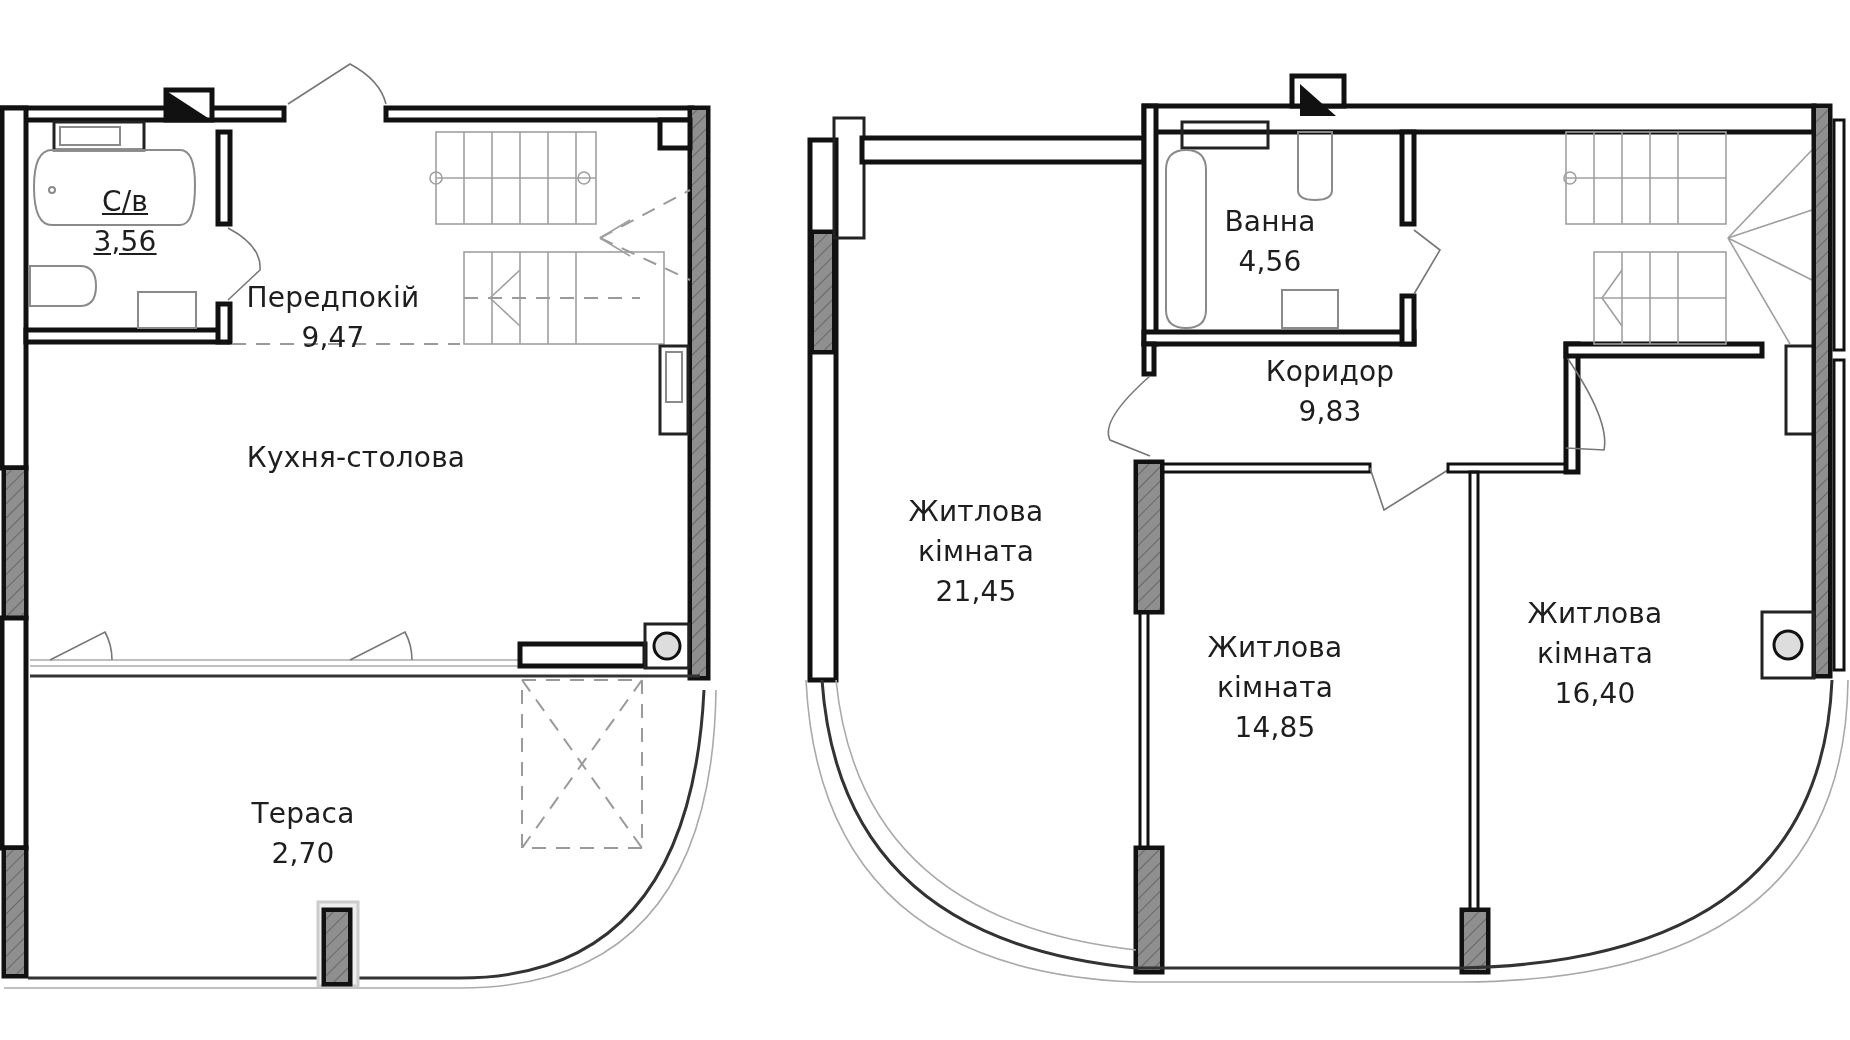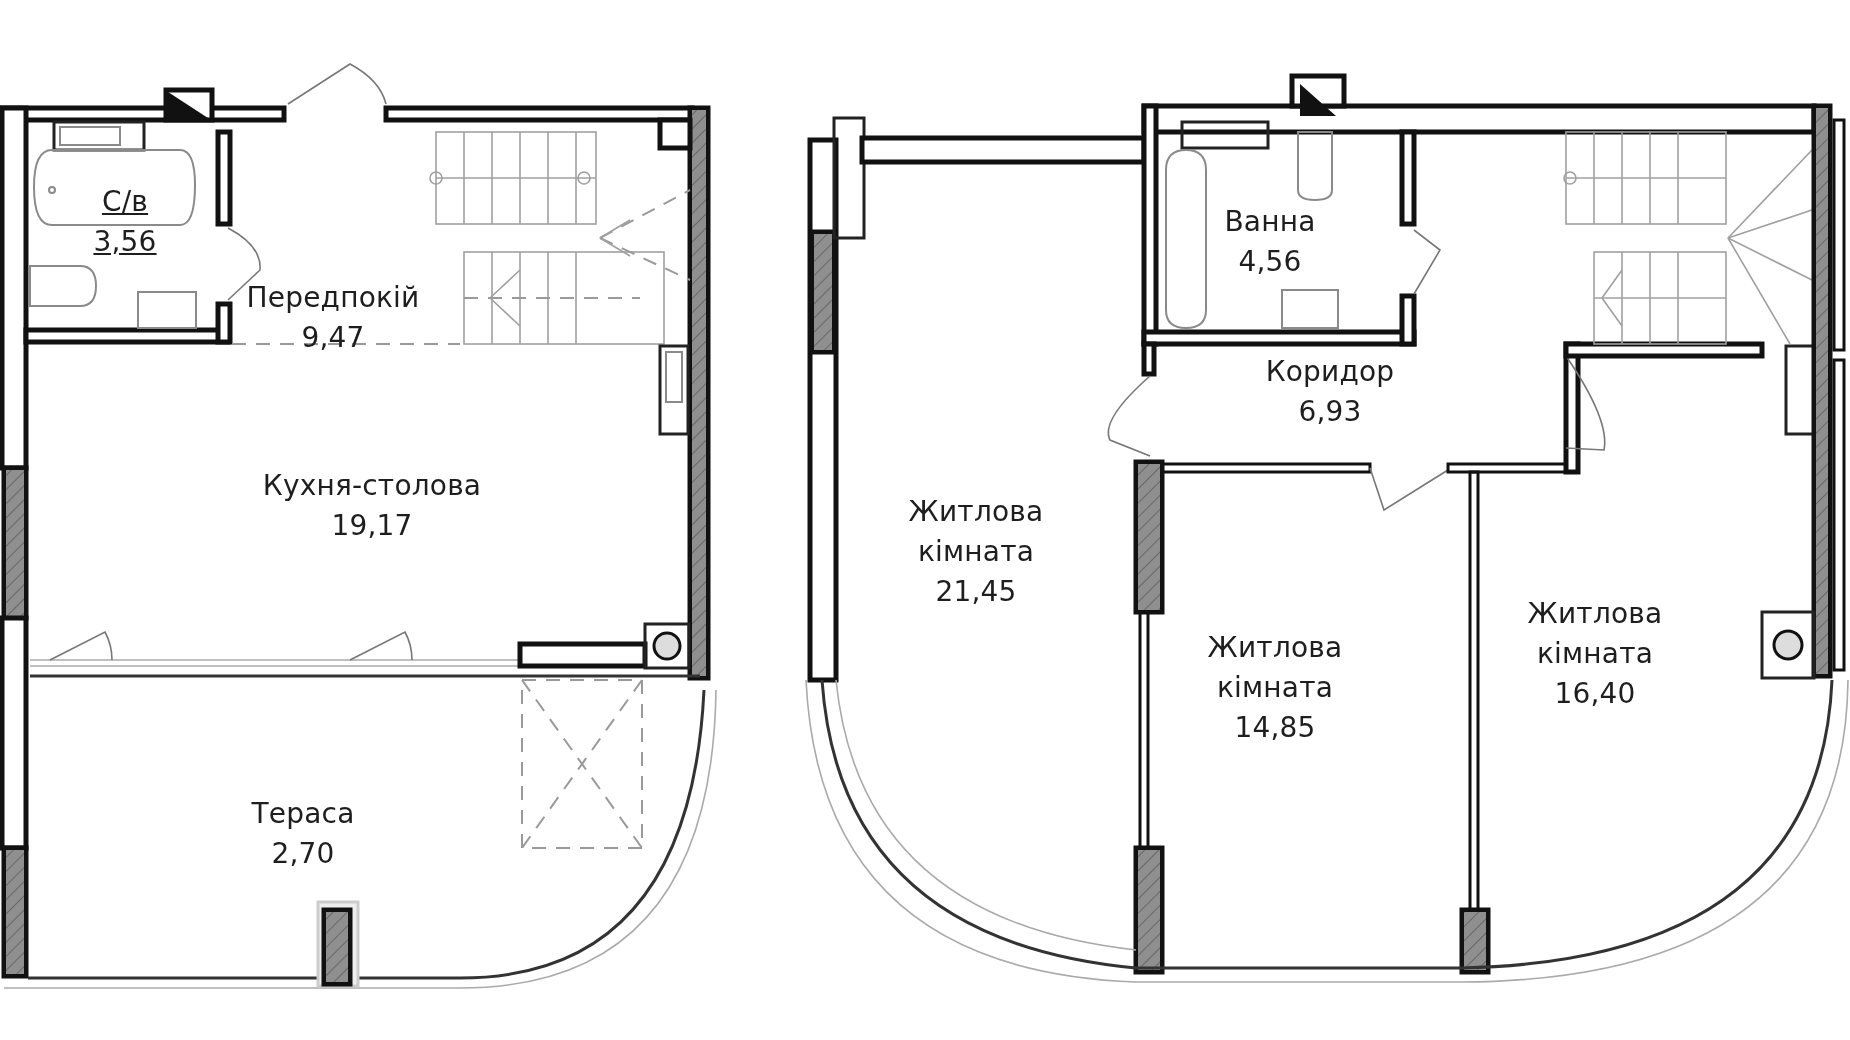--- a/index.html
+++ b/index.html
@@ -190,35 +190,34 @@
 </svg>
 
 <div class="room-label" style="left:125px; top:182px;text-decoration:underline;">
   <span>С/в</span>
   <span>3,56</span>
 </div>
 <div class="room-label" style="left:333px; top:242px;margin-top:36px;">
   <span>Передпокій</span>
   <span>9,47</span>
 </div>
-<div class="room-label" style="left:372px; top:438px;margin-top:28px;">
+<div class="room-label" style="left:356px; top:438px;">
   <span>Кухня-столова</span>
-  <span>19,17</span>
 </div>
 <div class="room-label" style="left:303px; top:794px;text-align:center;">
   <span>Тераса</span>
   <span>2,70</span>
 </div>
 <div class="room-label" style="left:1270px; top:202px;">
   <span>Ванна</span>
   <span>4,56</span>
 </div>
 <div class="room-label" style="left:1330px; top:352px;">
   <span>Коридор</span>
-  <span>6,93</span>
+  <span>9,83</span>
 </div>
 <div class="room-label" style="left:976px; top:492px;">
   <span>Житлова</span>
   <span>кімната</span>
   <span>21,45</span>
 </div>
 <div class="room-label" style="left:1275px; top:628px;">
   <span>Житлова</span>
   <span>кімната</span>
   <span>14,85</span>

